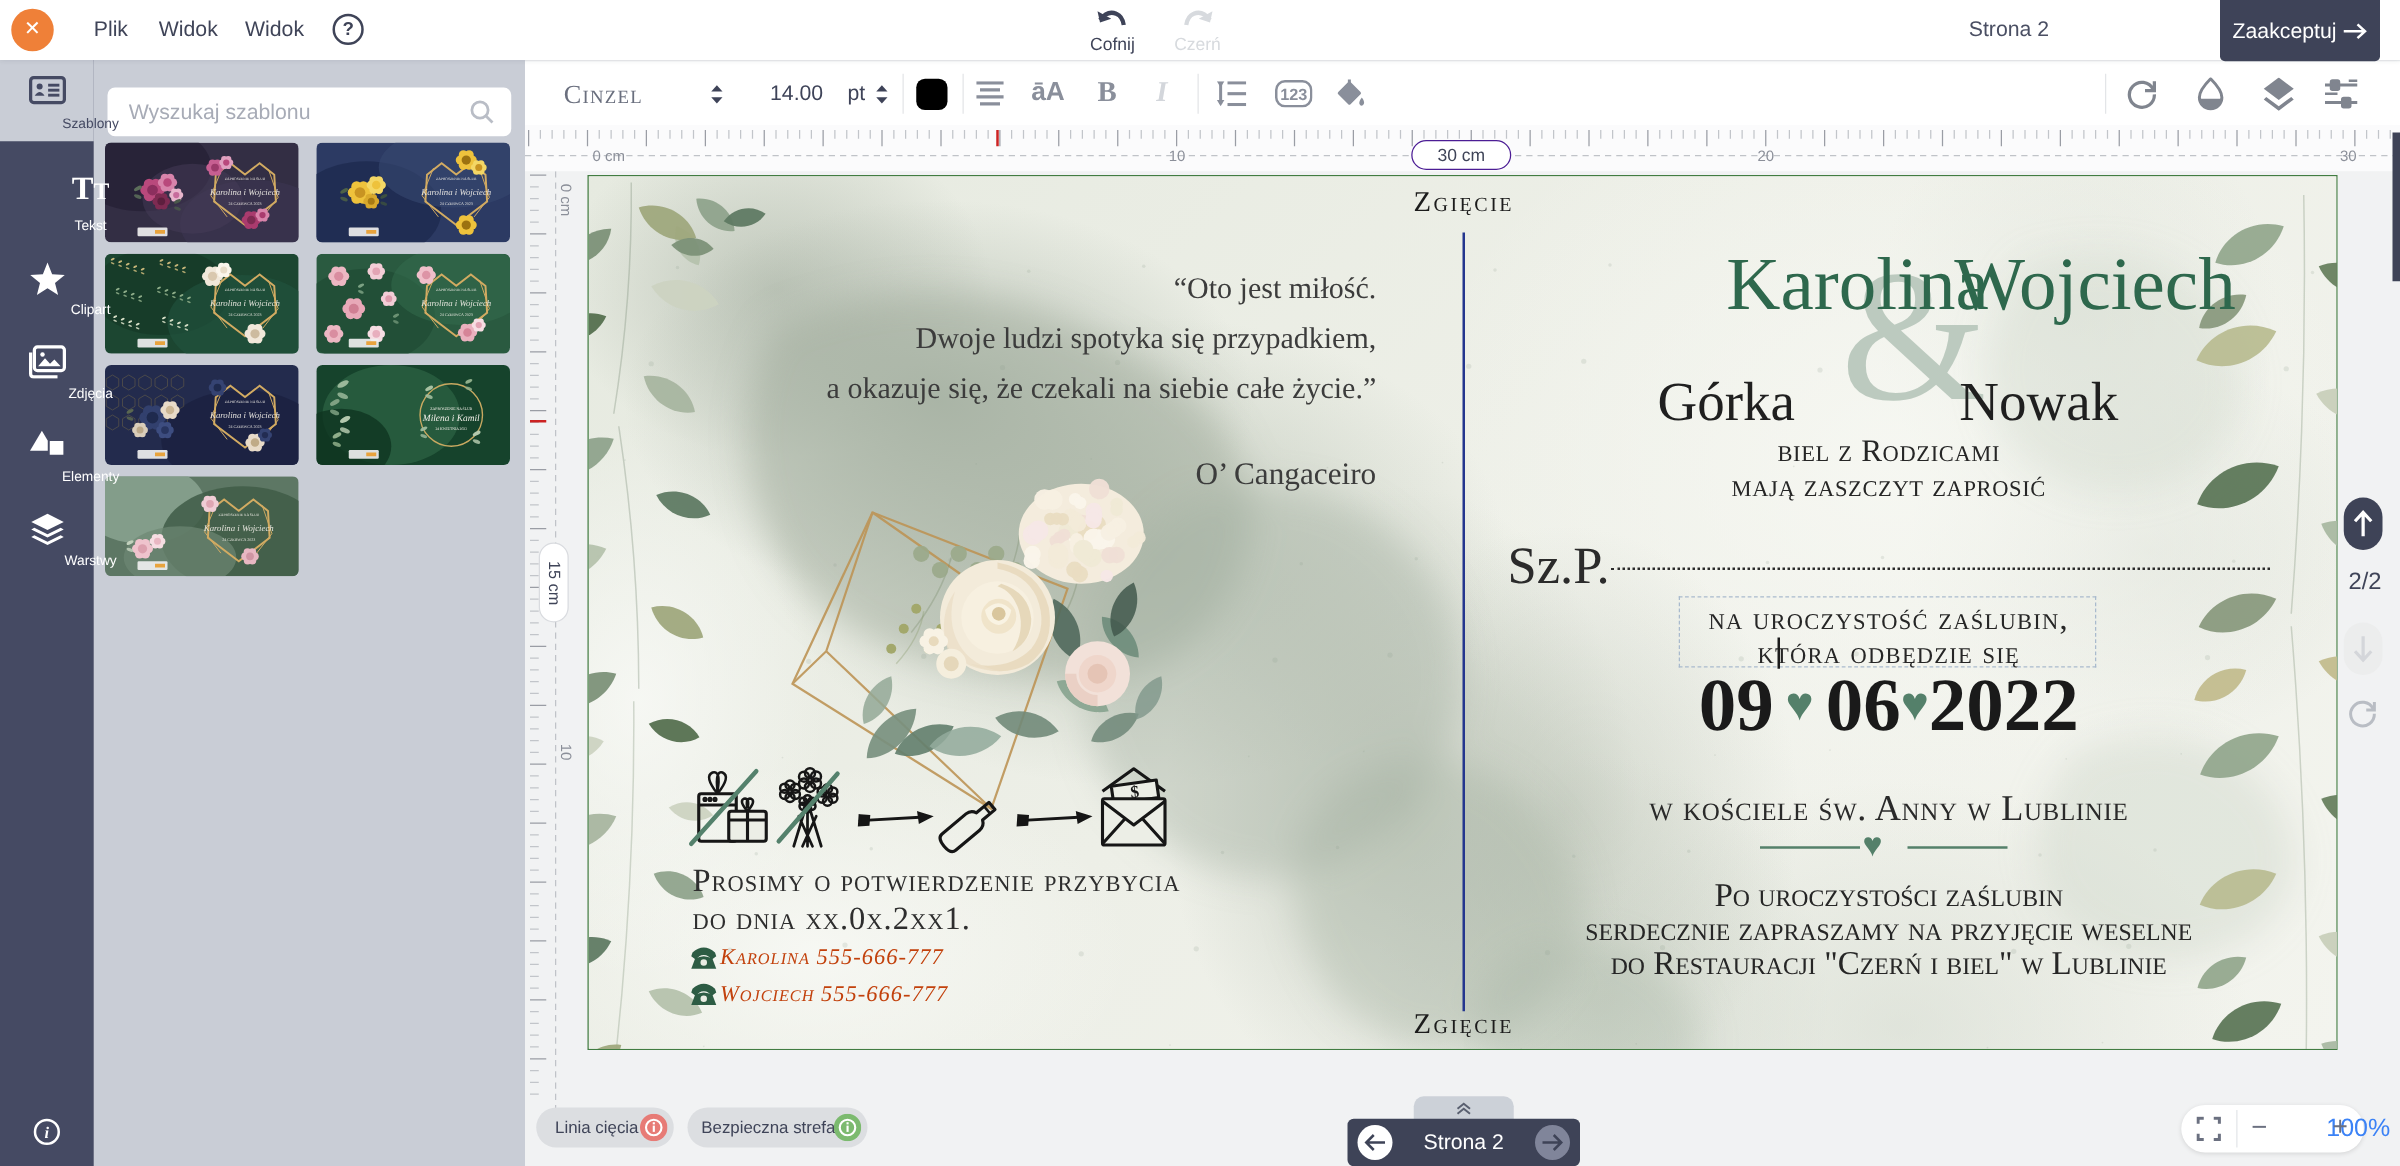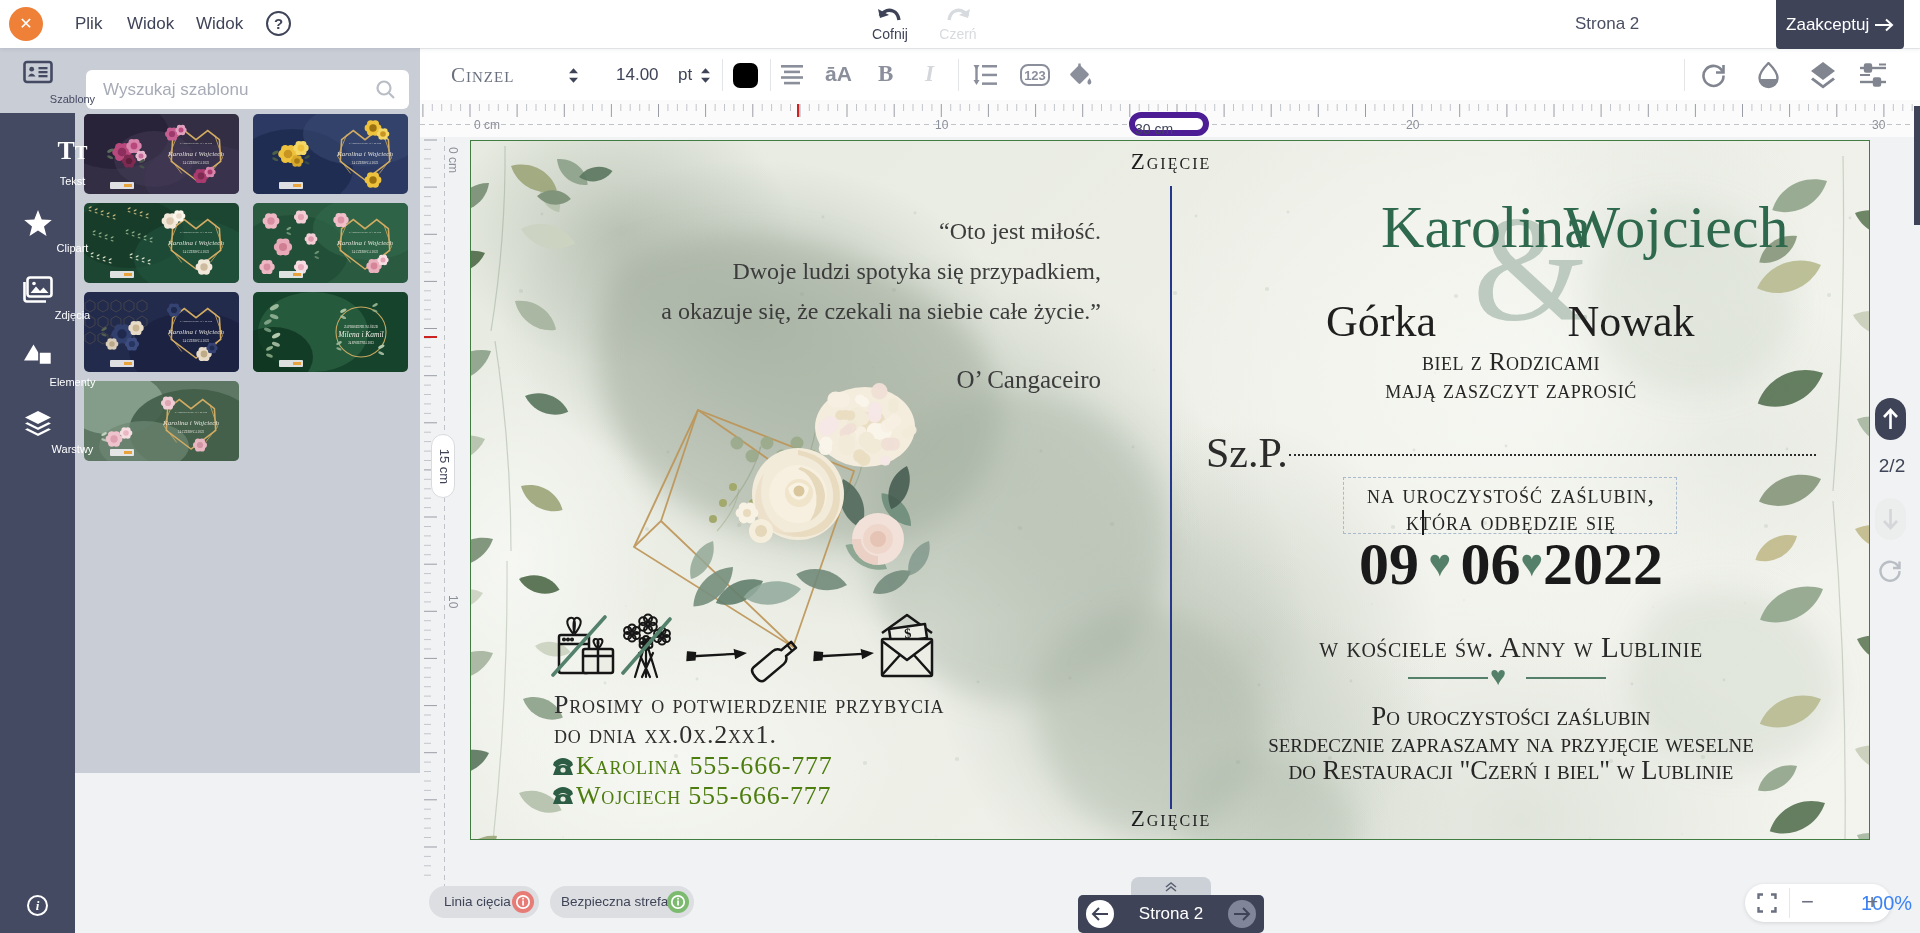--- a/index.html
+++ b/index.html
@@ -12,21 +12,21 @@
   #closebtn { position:absolute; left:9px; top:7px; width:34px; height:34px; border-radius:50%; background:#ef8038; color:#fff; text-align:center; line-height:34px; font-size:16px; }
   #helpc { position:absolute; left:266px; top:11px; width:25px; height:25px; border-radius:50%; border:2px solid #3f4458; color:#3f4458; text-align:center; line-height:22px; font-size:15px; font-weight:bold; }
   #zaak { position:absolute; left:1776px; top:0; width:128px; height:49px; background:#3e4358; color:#fff; font-size:17px; text-align:center; line-height:49px; border-radius:0 0 4px 4px; }
   
   #sidebar { position:absolute; left:0; top:48px; width:75px; height:885px; background:#454a63; z-index:20; }
   .sbitem { position:absolute; left:0; width:75px; height:67px; text-align:center; color:#fff;padding-left:35px; }
   .sbitem .lbl { position:absolute; top:45px; width:75px; font-size:11px; }
   .sbitem svg { position:absolute; top:12px; left:50%; transform:translateX(-50%); }
   .sbactive { background:#c9cdd6; color:#454a63; height:67px; }
   
-  #panel { position:absolute; left:75px; top:48px; width:345px; height:725px; background:#c9cdd6; z-index:19; }
+  #panel { position:absolute; left:75px; top:48px; width:345px; height:885px; background:#c9cdd6; z-index:19; }
   #search { position:absolute; left:11px; top:22px; width:323px; height:39px; background:#fff; border-radius:6px; color:#a7abb6; font-size:17px; line-height:39px; padding-left:17px; }
   .thumb { position:absolute; width:157px; height:85px; border-radius:5px; overflow:hidden; }
   
   #toolbar { position:absolute; left:420px; top:48px; width:1500px; height:52px; background:#fff; border-top:1px solid #eceef0; z-index:15; }
   #hruler { position:absolute; left:420px; top:100px; width:1500px; height:37px; background:#fbfbfc; z-index:5; }
   #vruler { position:absolute; left:420px; top:137px; width:46px; height:750px; z-index:5; }
   #canvas { position:absolute; left:470px; top:140px; width:1400px; height:700px; border:1px solid #417c41; overflow:hidden; z-index:4; background:#e7eae2; }
   .cz { font-family:"Liberation Serif", serif; font-variant:small-caps; color:#232323; }
   .script { font-family:"Liberation Serif", serif; }
   
@@ -911,21 +911,21 @@
         <line x1="1482.8" y1="4" x2="1482.8" y2="11" stroke="#c2c5ca" stroke-width="1"></line>
         <line x1="1492.2" y1="4" x2="1492.2" y2="11" stroke="#c2c5ca" stroke-width="1"></line>
       </g>
       <line x1="0" y1="24.5" x2="1500" y2="24.5" stroke="#c0c3c8" stroke-width="1" stroke-dasharray="5 4"></line>
       <line x1="378" y1="4" x2="378" y2="17" stroke="#cc2222" stroke-width="2"></line>
       <text x="54" y="29" font-size="12" fill="#8b8f99" font-family="Liberation Sans">0 cm</text>
       <text x="515" y="29" font-size="12" fill="#8b8f99" font-family="Liberation Sans">10</text>
       <text x="986" y="29" font-size="12" fill="#8b8f99" font-family="Liberation Sans">20</text>
       <text x="1452" y="29" font-size="12" fill="#8b8f99" font-family="Liberation Sans">30</text>
     </svg>
-    <div style="position:absolute; left:709px; top:12px; width:80px; height:24px; background:#fff; border:6px solid #4c1d95; border-radius:12px; line-height:23px; font-size:14px; color:#3f4458;">30 cm</div>
+    <div style="position:absolute; left:709px; top:12px; width:80px; height:24px; background:#fff; border:1px solid #4c1d95; border-radius:12px; text-align:center; line-height:23px; font-size:14px; color:#3f4458;">30 cm</div>
   </div>
   <div id="vruler">
     <svg width="46" height="750" viewBox="0 0 46 750">
       <g id="vticks">
         <line x1="4" y1="3.0" x2="17" y2="3.0" stroke="#9a9da5" stroke-width="1"></line>
         <line x1="4" y1="12.4" x2="11" y2="12.4" stroke="#c2c5ca" stroke-width="1"></line>
         <line x1="4" y1="21.9" x2="11" y2="21.9" stroke="#c2c5ca" stroke-width="1"></line>
         <line x1="4" y1="31.3" x2="11" y2="31.3" stroke="#c2c5ca" stroke-width="1"></line>
         <line x1="4" y1="40.7" x2="11" y2="40.7" stroke="#c2c5ca" stroke-width="1"></line>
         <line x1="4" y1="50.1" x2="17" y2="50.1" stroke="#9a9da5" stroke-width="1"></line>
@@ -1352,21 +1352,21 @@
       </g>
       <g stroke="#161616" stroke-width="2.5" fill="none" stroke-linejoin="round">
         <path d="M333 22 L358 4 L383 22"></path>
         <path d="M340 18 L376 13 L378 27 L342 32 Z" fill="#eceee6"></path>
         <rect x="333" y="28" width="50" height="37" rx="1.5" fill="#eceee6"></rect>
         <path d="M333 30 L358 49 L383 30 M333 64 L351 44 M383 64 L365 44"></path>
       </g>
       <text x="359" y="27" text-anchor="middle" font-size="14" font-weight="bold" fill="#161616" font-family="Liberation Serif" transform="rotate(-6 359 25)">$</text>
     </svg>
     <div class="abs cz" style="left:83px; top:549px; font-size:26px; line-height:29.5px; color:#2e2e2e; letter-spacing:0.8px;">Prosimy o potwierdzenie przybycia<br>do dnia xx.0x.2xx1.</div>
-    <div class="abs cz" style="left:105px; top:610px; font-size:26px; line-height:29.5px; color:#4d7c0f; letter-spacing:0.8px;">Karolina 555-666-777<br>Wojciech 555-666-777</div>
+    <div class="abs cz" style="left:105px; top:610px; font-size:18px; line-height:29.5px; color:#c2410c; letter-spacing:0.8px;font-style:italic;">Karolina 555-666-777<br>Wojciech 555-666-777</div>
     <svg class="abs" style="left:81px; top:614px;" width="22" height="54" viewBox="0 0 22 54">
       <g fill="#2d5c44">
         <path d="M2 7 Q11 -1 20 7 L21 10 L17 13 Q15 9 11 9 Q7 9 5 13 L1 10 Z"></path>
         <path d="M4 12 L1 20 L21 20 L18 12 Q11 8 4 12 Z"></path>
         <circle cx="11" cy="15" r="2.6" fill="#e9ece3"></circle>
       </g>
       <g fill="#2d5c44" transform="translate(0,29)">
         <path d="M2 7 Q11 -1 20 7 L21 10 L17 13 Q15 9 11 9 Q7 9 5 13 L1 10 Z"></path>
         <path d="M4 12 L1 20 L21 20 L18 12 Q11 8 4 12 Z"></path>
         <circle cx="11" cy="15" r="2.6" fill="#e9ece3"></circle>

